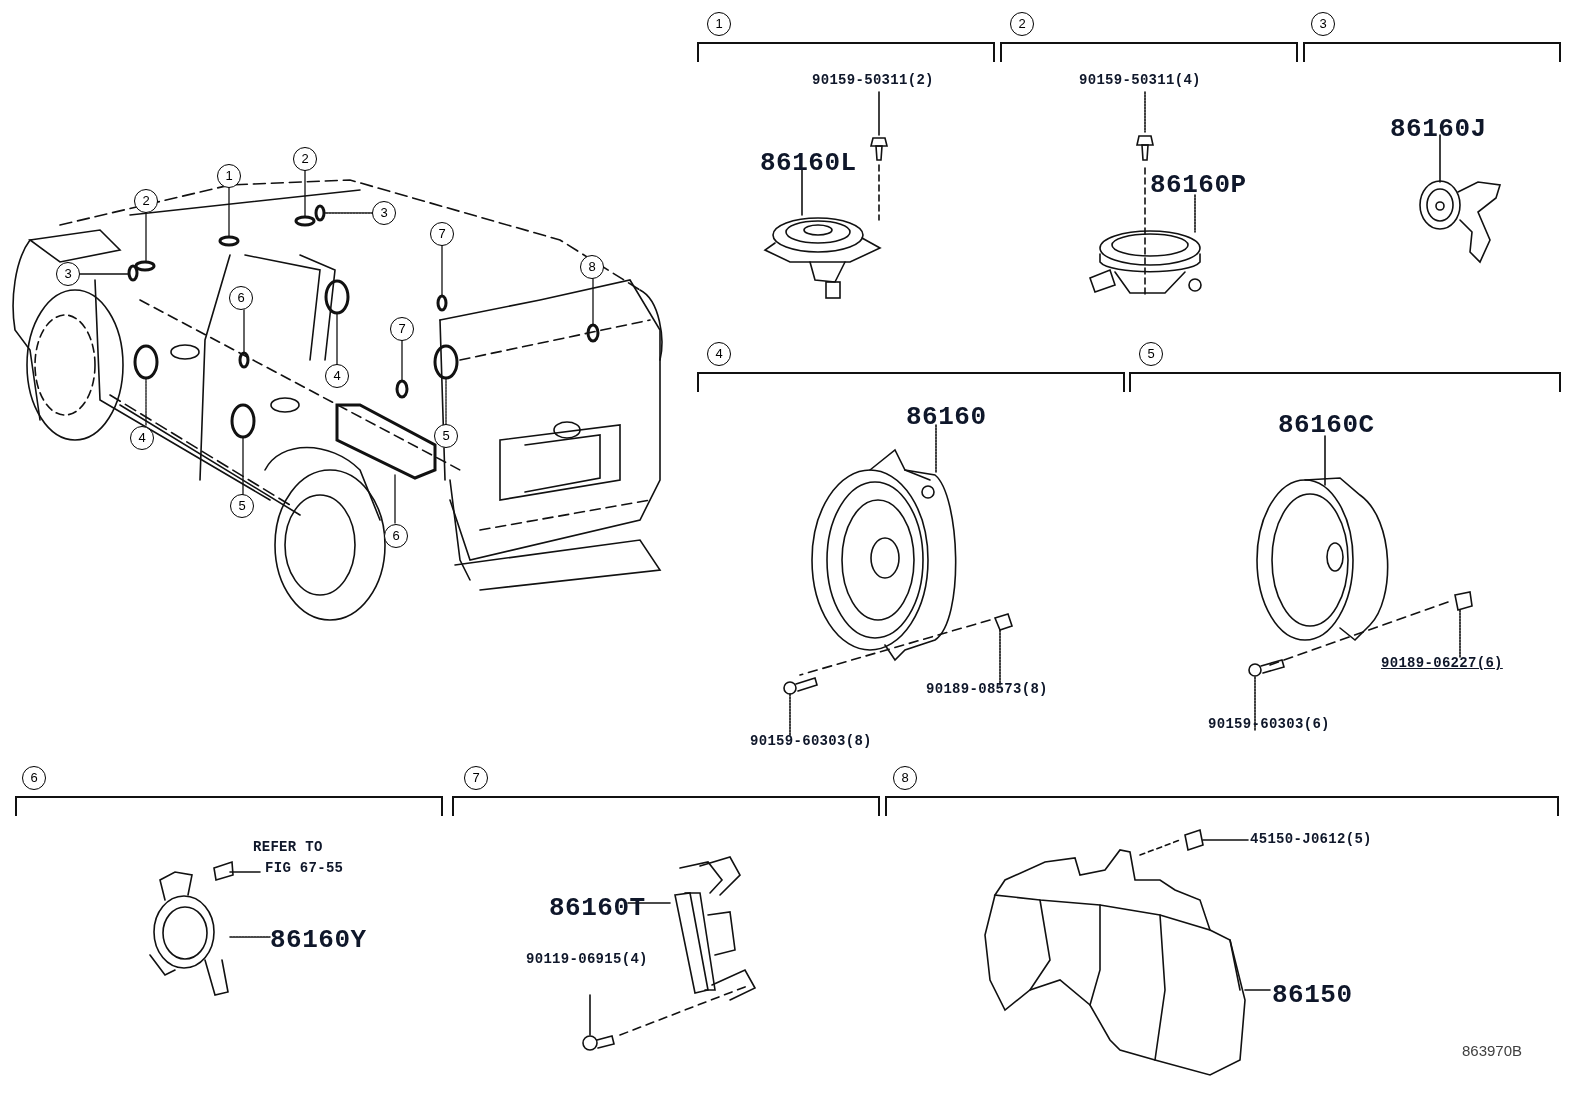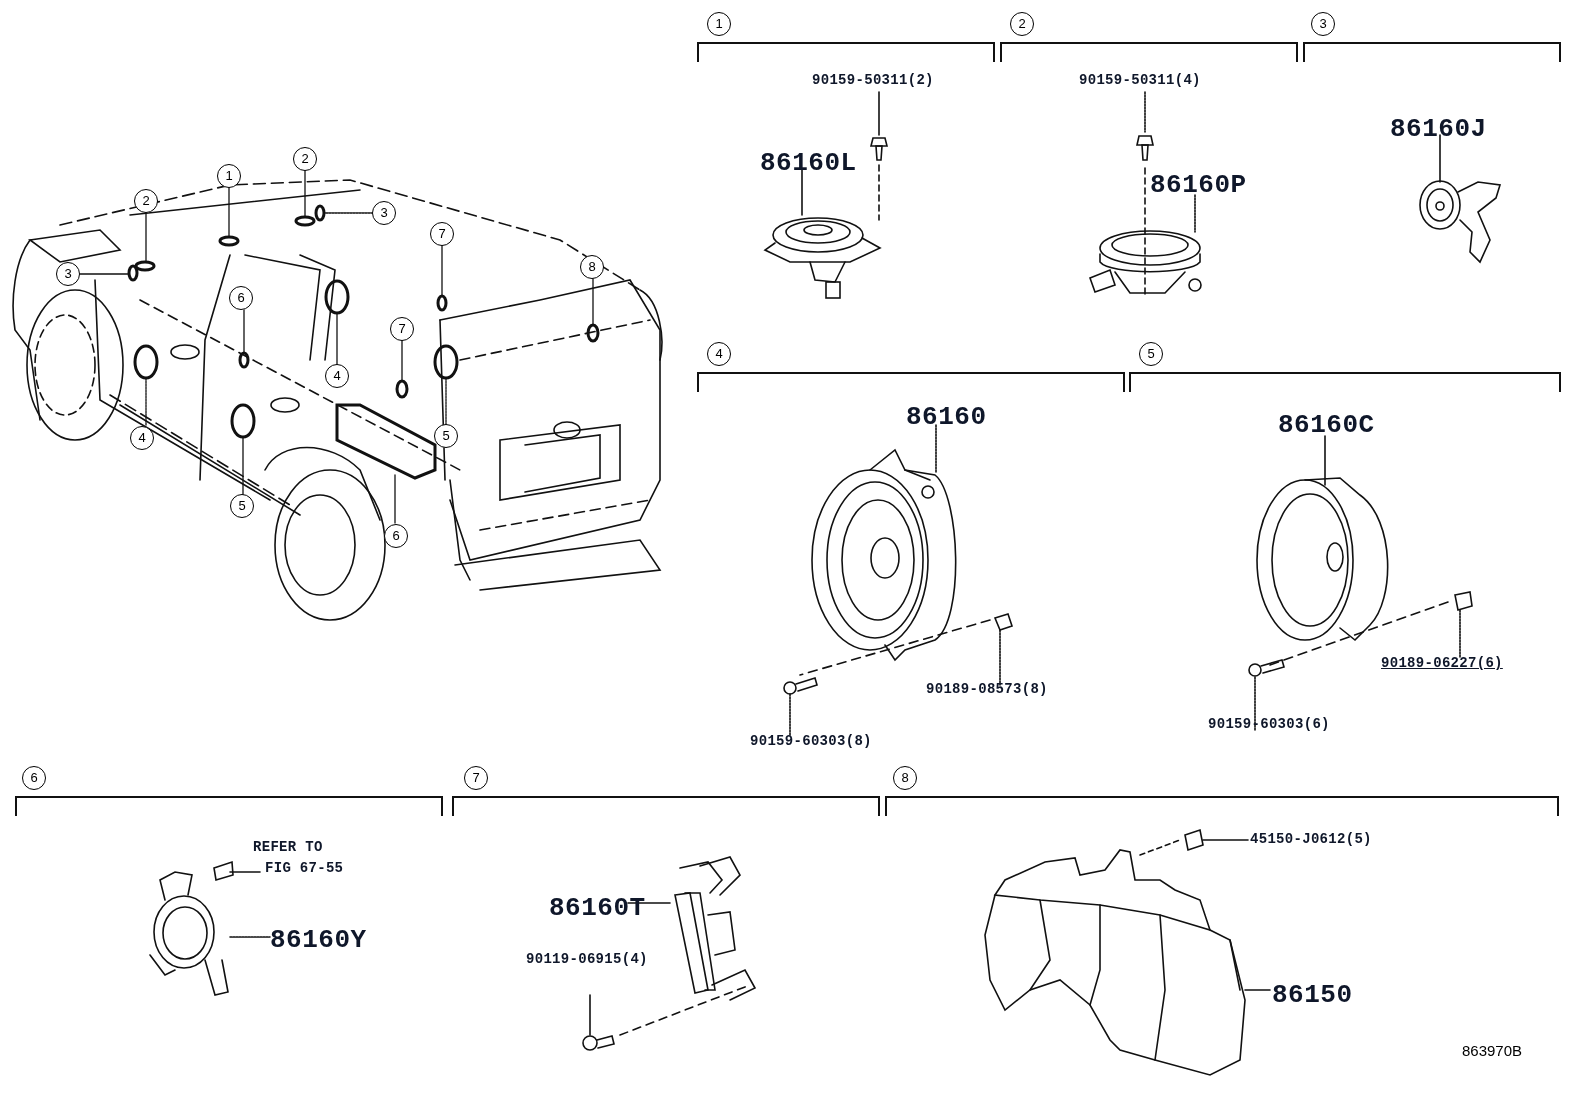--- a/index.html
+++ b/index.html
@@ -6,21 +6,21 @@
   body { width:1592px; height:1099px; position:relative; overflow:hidden;
          font-family:"DejaVu Sans Mono", monospace; color:#000; }
   .lbl { position:absolute; font-family:"Liberation Mono","DejaVu Sans Mono",monospace;
          font-weight:bold; white-space:nowrap; color:#0f172a; }
   .pn-big { font-size:26px; letter-spacing:0.5px; }
   .pn-small { font-size:14px; letter-spacing:0.3px; }
   .circ { position:absolute; width:22px; height:22px; border:1.4px solid #000; border-radius:50%;
           font-family:"Liberation Sans","DejaVu Sans",sans-serif; font-size:13px; text-align:center;
           line-height:22px; background:#fff; }
   .bracket { position:absolute; border-top:2px solid #111; border-left:2px solid #111; border-right:2px solid #111; height:18px; }
-  .code { position:absolute; font-family:"Liberation Sans","DejaVu Sans",sans-serif; font-size:15px; color:#000000; }
+  .code { position:absolute; font-family:"Liberation Sans","DejaVu Sans",sans-serif; font-size:15px; color:#404040; }
   svg { position:absolute; left:0; top:0; }
 </style>
 </head>
 <body>
 
 <svg width="1592" height="1099" viewBox="0 0 1592 1099">
   <g fill="none" stroke="#111" stroke-width="1.6" stroke-linecap="round">
 
     <g>
 

